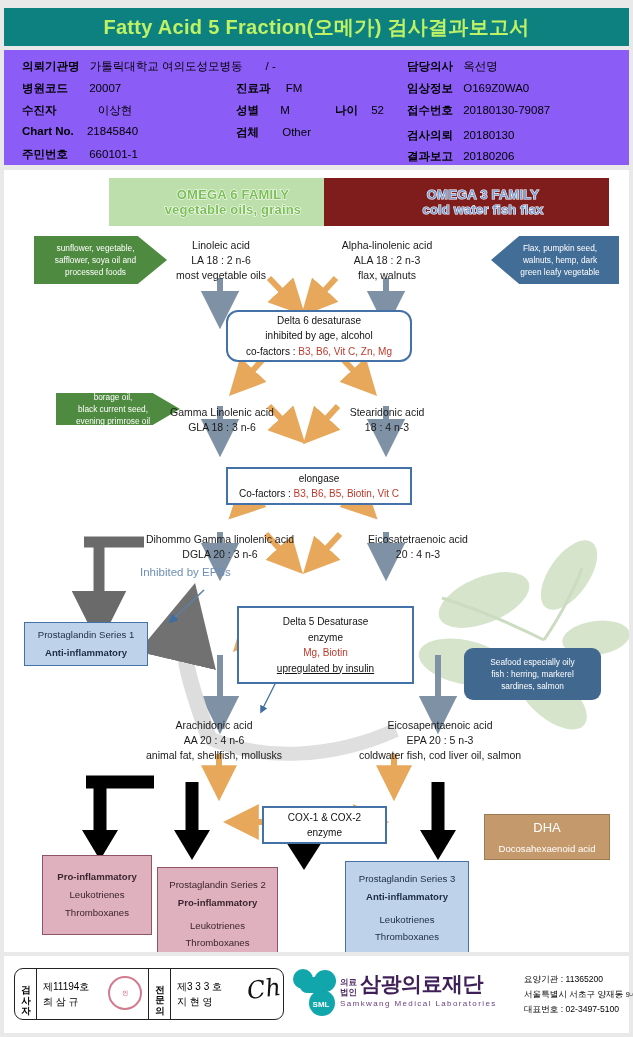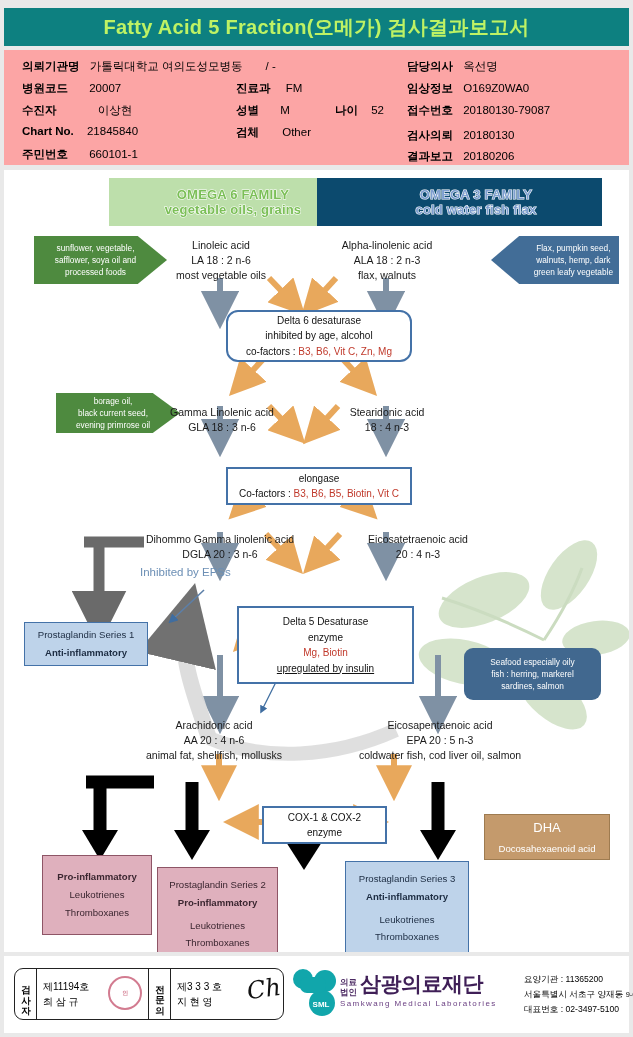--- a/index.html
+++ b/index.html
@@ -15,56 +15,56 @@
     position:absolute; left:4px; top:8px; width:625px; height:38px;
     background:#0d8080;
     display:flex; align-items:center; justify-content:center;
   }
   .titlebar .t {
     color:#bef264; font-size:20px; font-weight:bold; letter-spacing:.3px;
   }
   
   .phead {
     position:absolute; left:4px; top:50px; width:625px; height:115px;
-    background:#fca5a5;
+    background:#8b5cf6;
     text-decoration:underline;
   }
   .phead .row { position:absolute; white-space:nowrap; font-size:11.5px; color:#000; }
   .lbl { font-weight:bold; }
   .val { font-weight:normal; }
   .sep { position:absolute; left:4px; top:165px; width:625px; height:5px; background:#e9e9e9; }
 
   
   .canvas {
     position:absolute; left:4px; top:170px; width:625px; height:782px;
     background:#ffffff; overflow:hidden;
   }
   
   .fam {
     position:absolute; height:48px; display:flex; flex-direction:column;
     align-items:center; justify-content:center;padding-left:33px;
   }
   .fam6 { left:105px; top:8px; width:215px; background:#bddfab; }
-  .fam3 { left:313px; top:8px; width:285px; background:#0c4a6e; }
+  .fam3 { left:320px; top:8px; width:285px; background:#7f1d1d; }
   .fam .l1 { font-size:13px; font-weight:bold; letter-spacing:.2px; }
   .fam .l2 { font-size:13px; font-weight:bold; letter-spacing:.2px; }
   .fam6 .l1, .fam6 .l2 { color:#7bbf57; -webkit-text-stroke:1.1px #ffffff; paint-order:stroke fill; }
   .fam3 .l1, .fam3 .l2 { color:#7e9fd0; -webkit-text-stroke:1.1px #ffffff; paint-order:stroke fill; }
 
   
   .met { position:absolute; text-align:center; font-size:10.5px; color:#1a1a1a; line-height:1.42; white-space:nowrap; }
 
   
   .callout {
     position:absolute; color:#fff; font-size:8.3px; line-height:1.45;
     display:flex; align-items:center; justify-content:center; text-align:center;
     padding:3px 6px;
   }
   .callout.green { background:#4e8a3f; clip-path: polygon(0 0, 78% 0, 100% 50%, 78% 100%, 0 100%); padding-right:16px;}
-  .callout.blue  { background:#426d97; clip-path: polygon(22% 0, 100% 0, 100% 100%, 22% 100%, 0 50%); padding-left:16px;justify-content:flex-end;}
+  .callout.blue  { background:#426d97; clip-path: polygon(22% 0, 100% 0, 100% 100%, 22% 100%, 0 50%); padding-left:16px;}
   .callout.rounded { background:#41688f; border-radius:9px; clip-path:none; }
 
   
   .ebox {
     position:absolute; background:#ffffff; border:2.1px solid #4472a8;
     display:flex; flex-direction:column; align-items:center; justify-content:center;
     text-align:center; font-size:10px; color:#111; line-height:1.55;
   }
   .red { color:#c0392b; }
   .ul  { text-decoration:underline; }
@@ -293,21 +293,21 @@
       <div>processed foods</div>
     </div>
   </div>
   <div class="callout blue" style="left:487px; top:66px; width:128px; height:48px; z-index:3;">
     <div>
       <div>Flax, pumpkin seed,</div>
       <div>walnuts, hemp, dark</div>
       <div>green leafy vegetable</div>
     </div>
   </div>
-  <div class="callout green" style="left:52px; top:223px; width:124px; height:40px; z-index:3;">
+  <div class="callout green" style="left:52px; top:223px; width:124px; height:32px; z-index:3;">
     <div>
       <div>borage oil,</div>
       <div>black current seed,</div>
       <div>evening primrose oil</div>
     </div>
   </div>
   <div class="callout rounded" style="left:460px; top:478px; width:137px; height:52px; z-index:3;">
     <div>
       <div>Seafood especially oily</div>
       <div>fish : herring, markerel</div>

